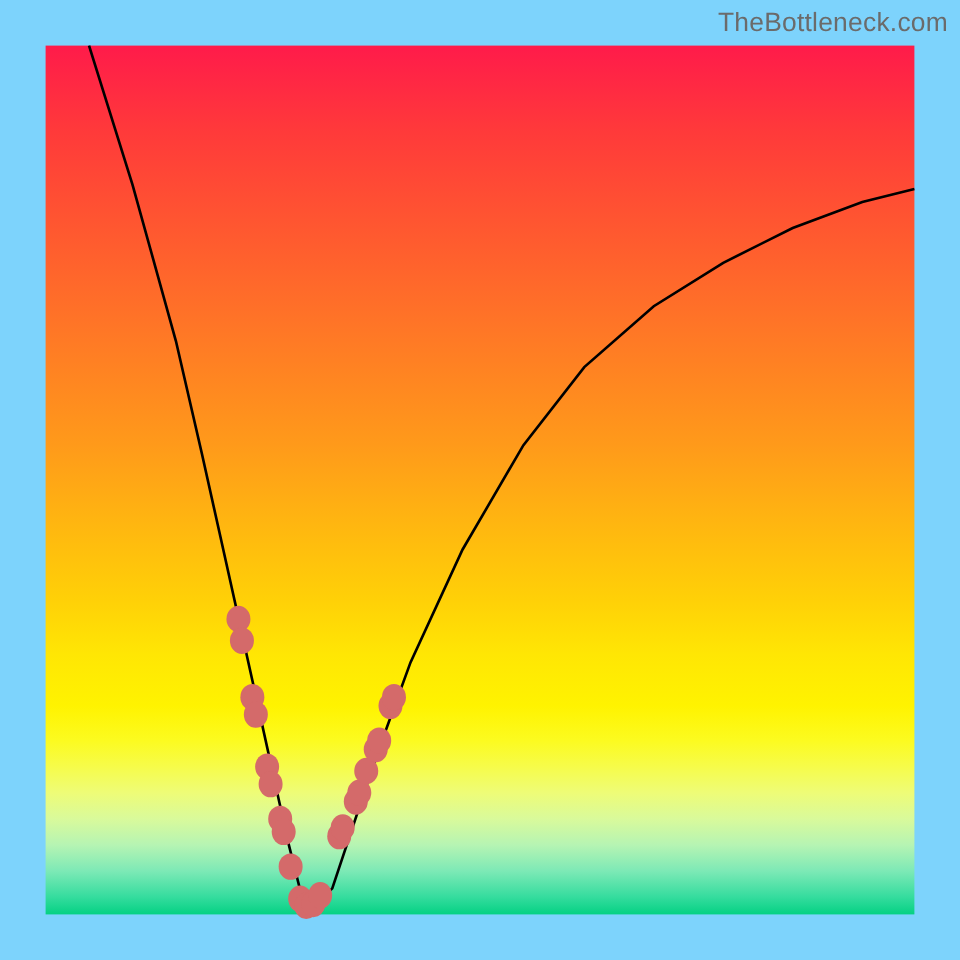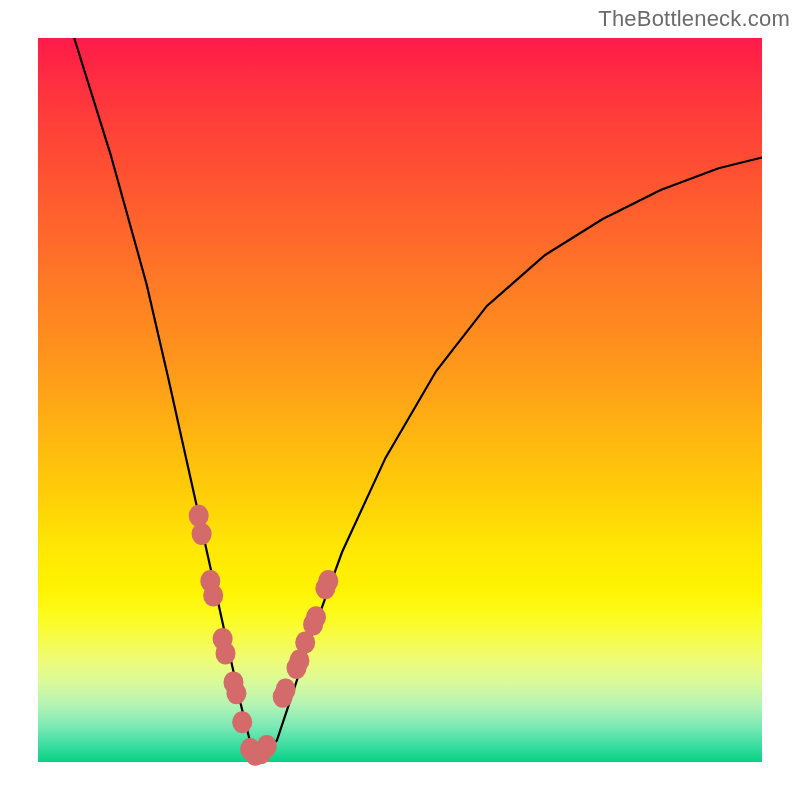--- a/index.html
+++ b/index.html
@@ -10,21 +10,21 @@
     background: #000;
     overflow: hidden;
     font-family: Arial, Helvetica, sans-serif;
   }
   .frame {
     position: absolute;
     left: 0;
     top: 0;
     width: 800px;
     height: 800px;
-    background: #ffffff;
+    background: #7dd3fc;
   }
   .plot-area {
     position: absolute;
     left: 38px;
     top: 38px;
     width: 724px;
     height: 724px;
     background: linear-gradient(to bottom,
       #ff1b4a 0%,
       #ff3a3a 10%,

